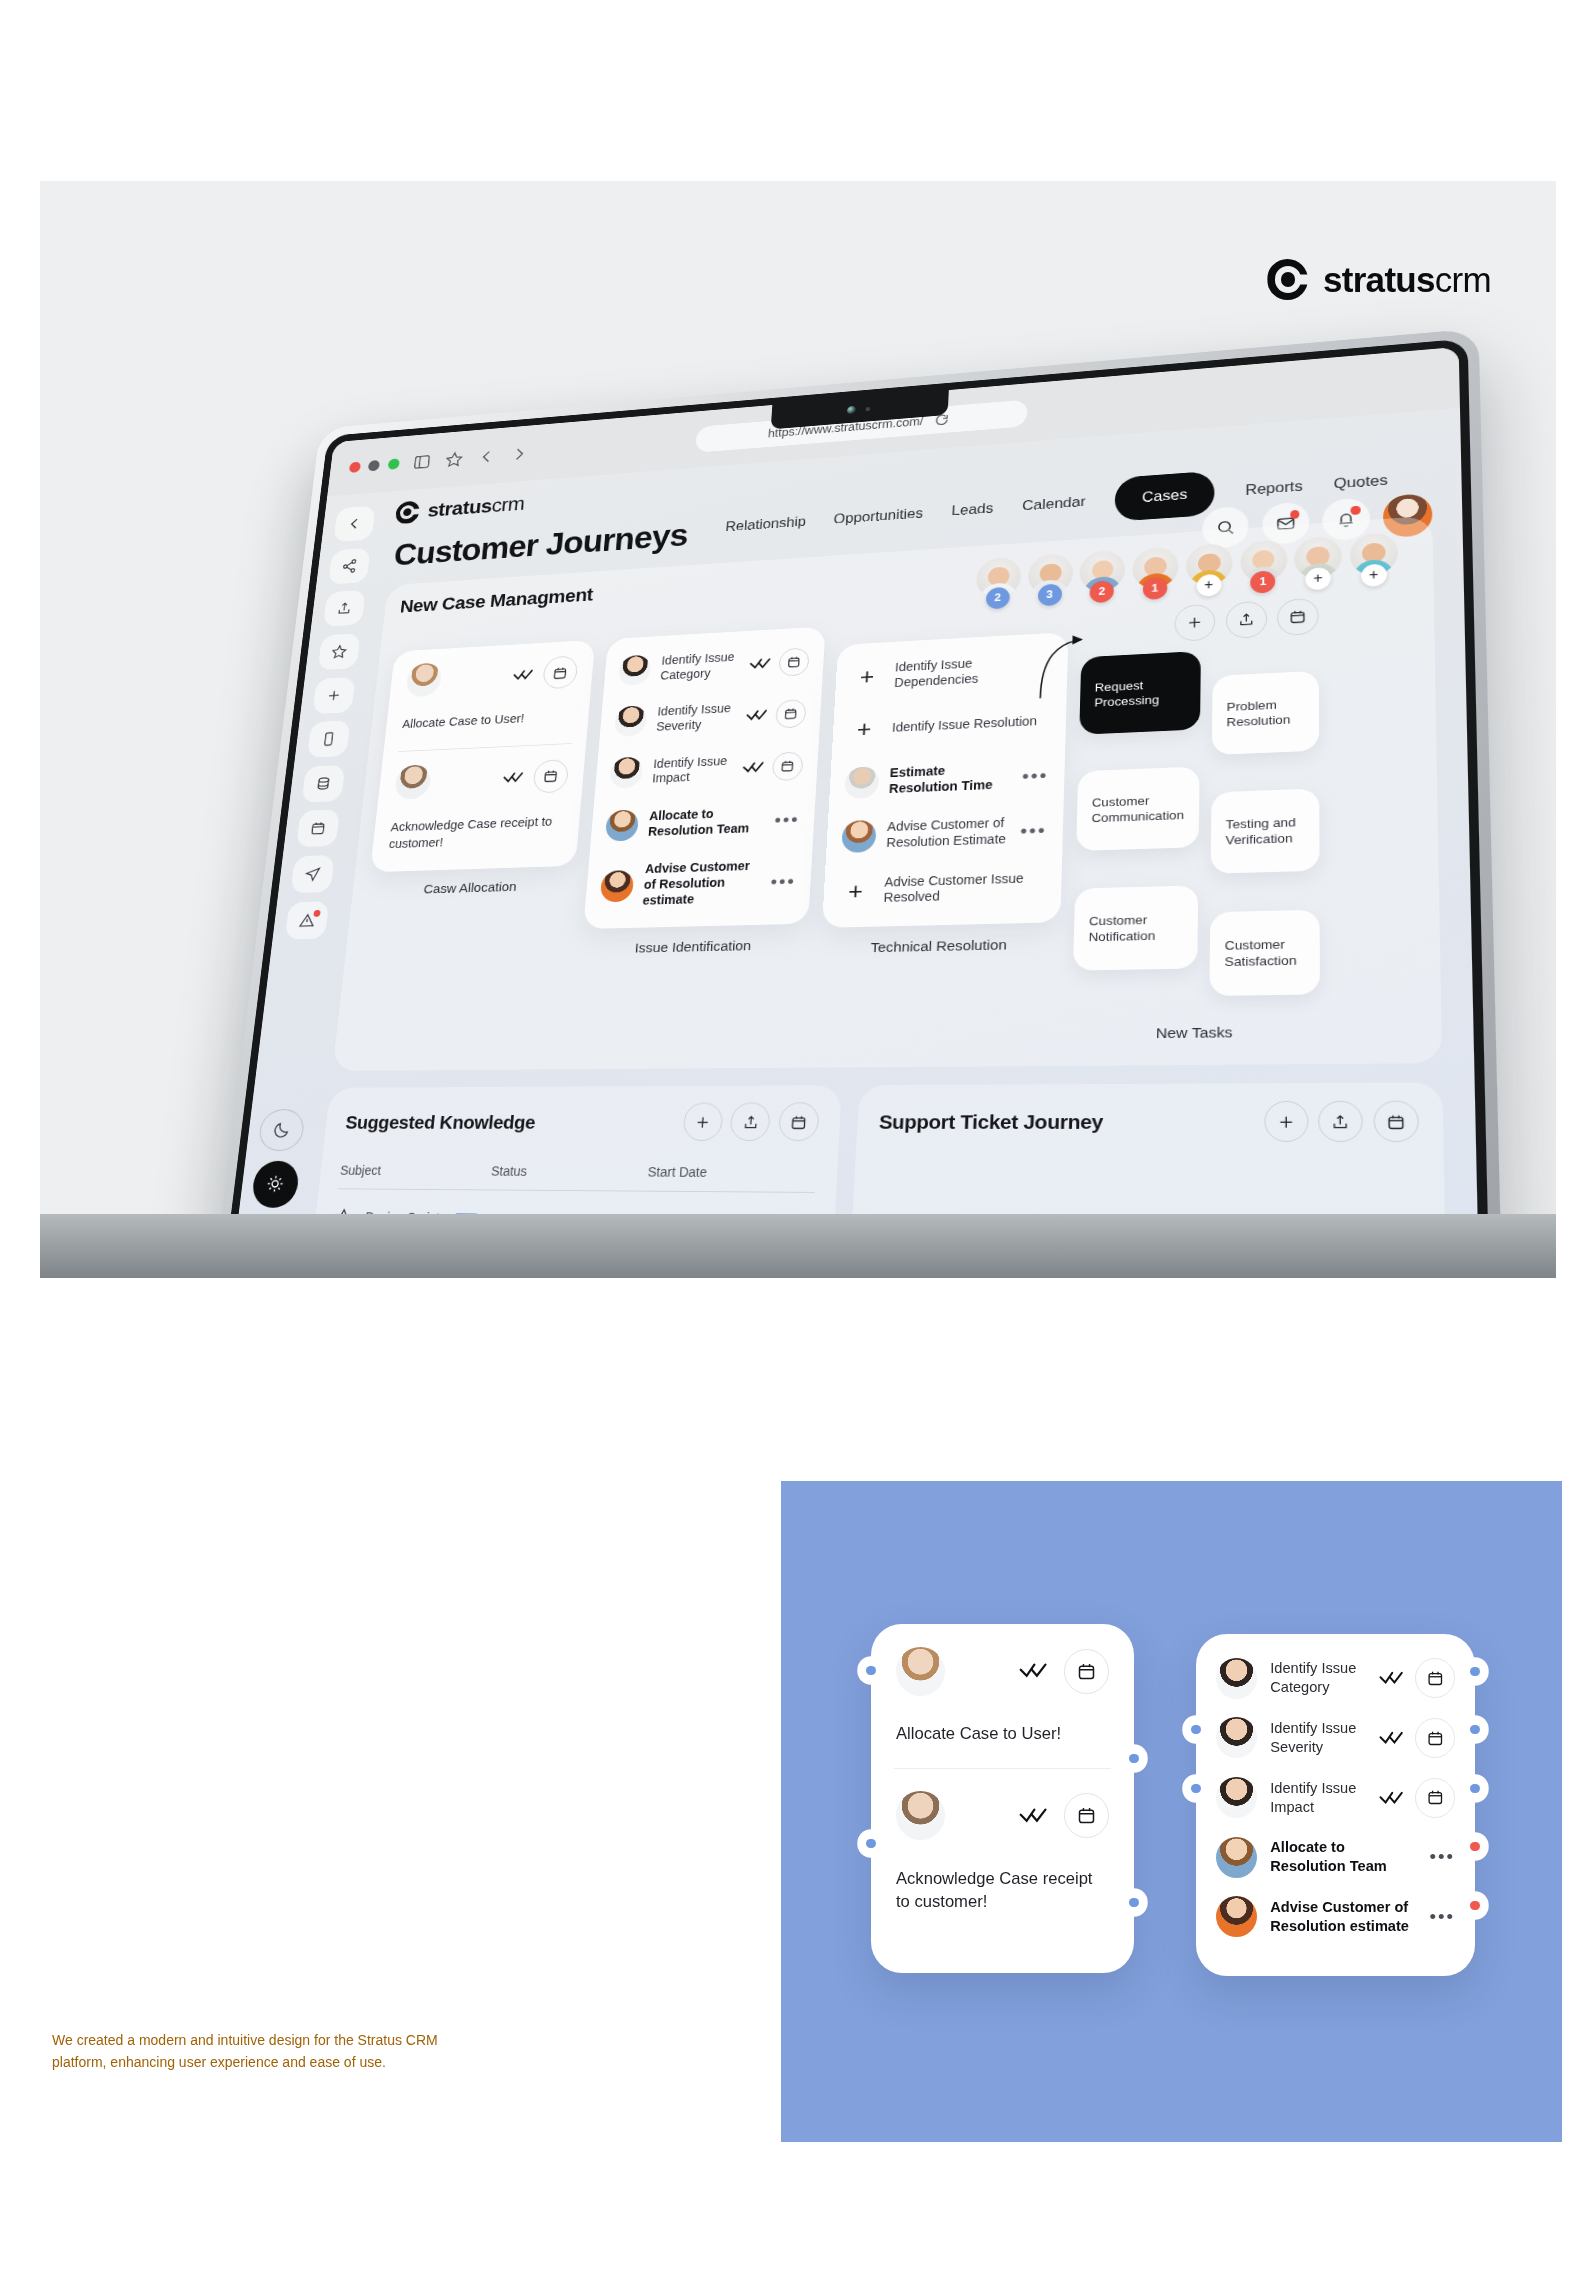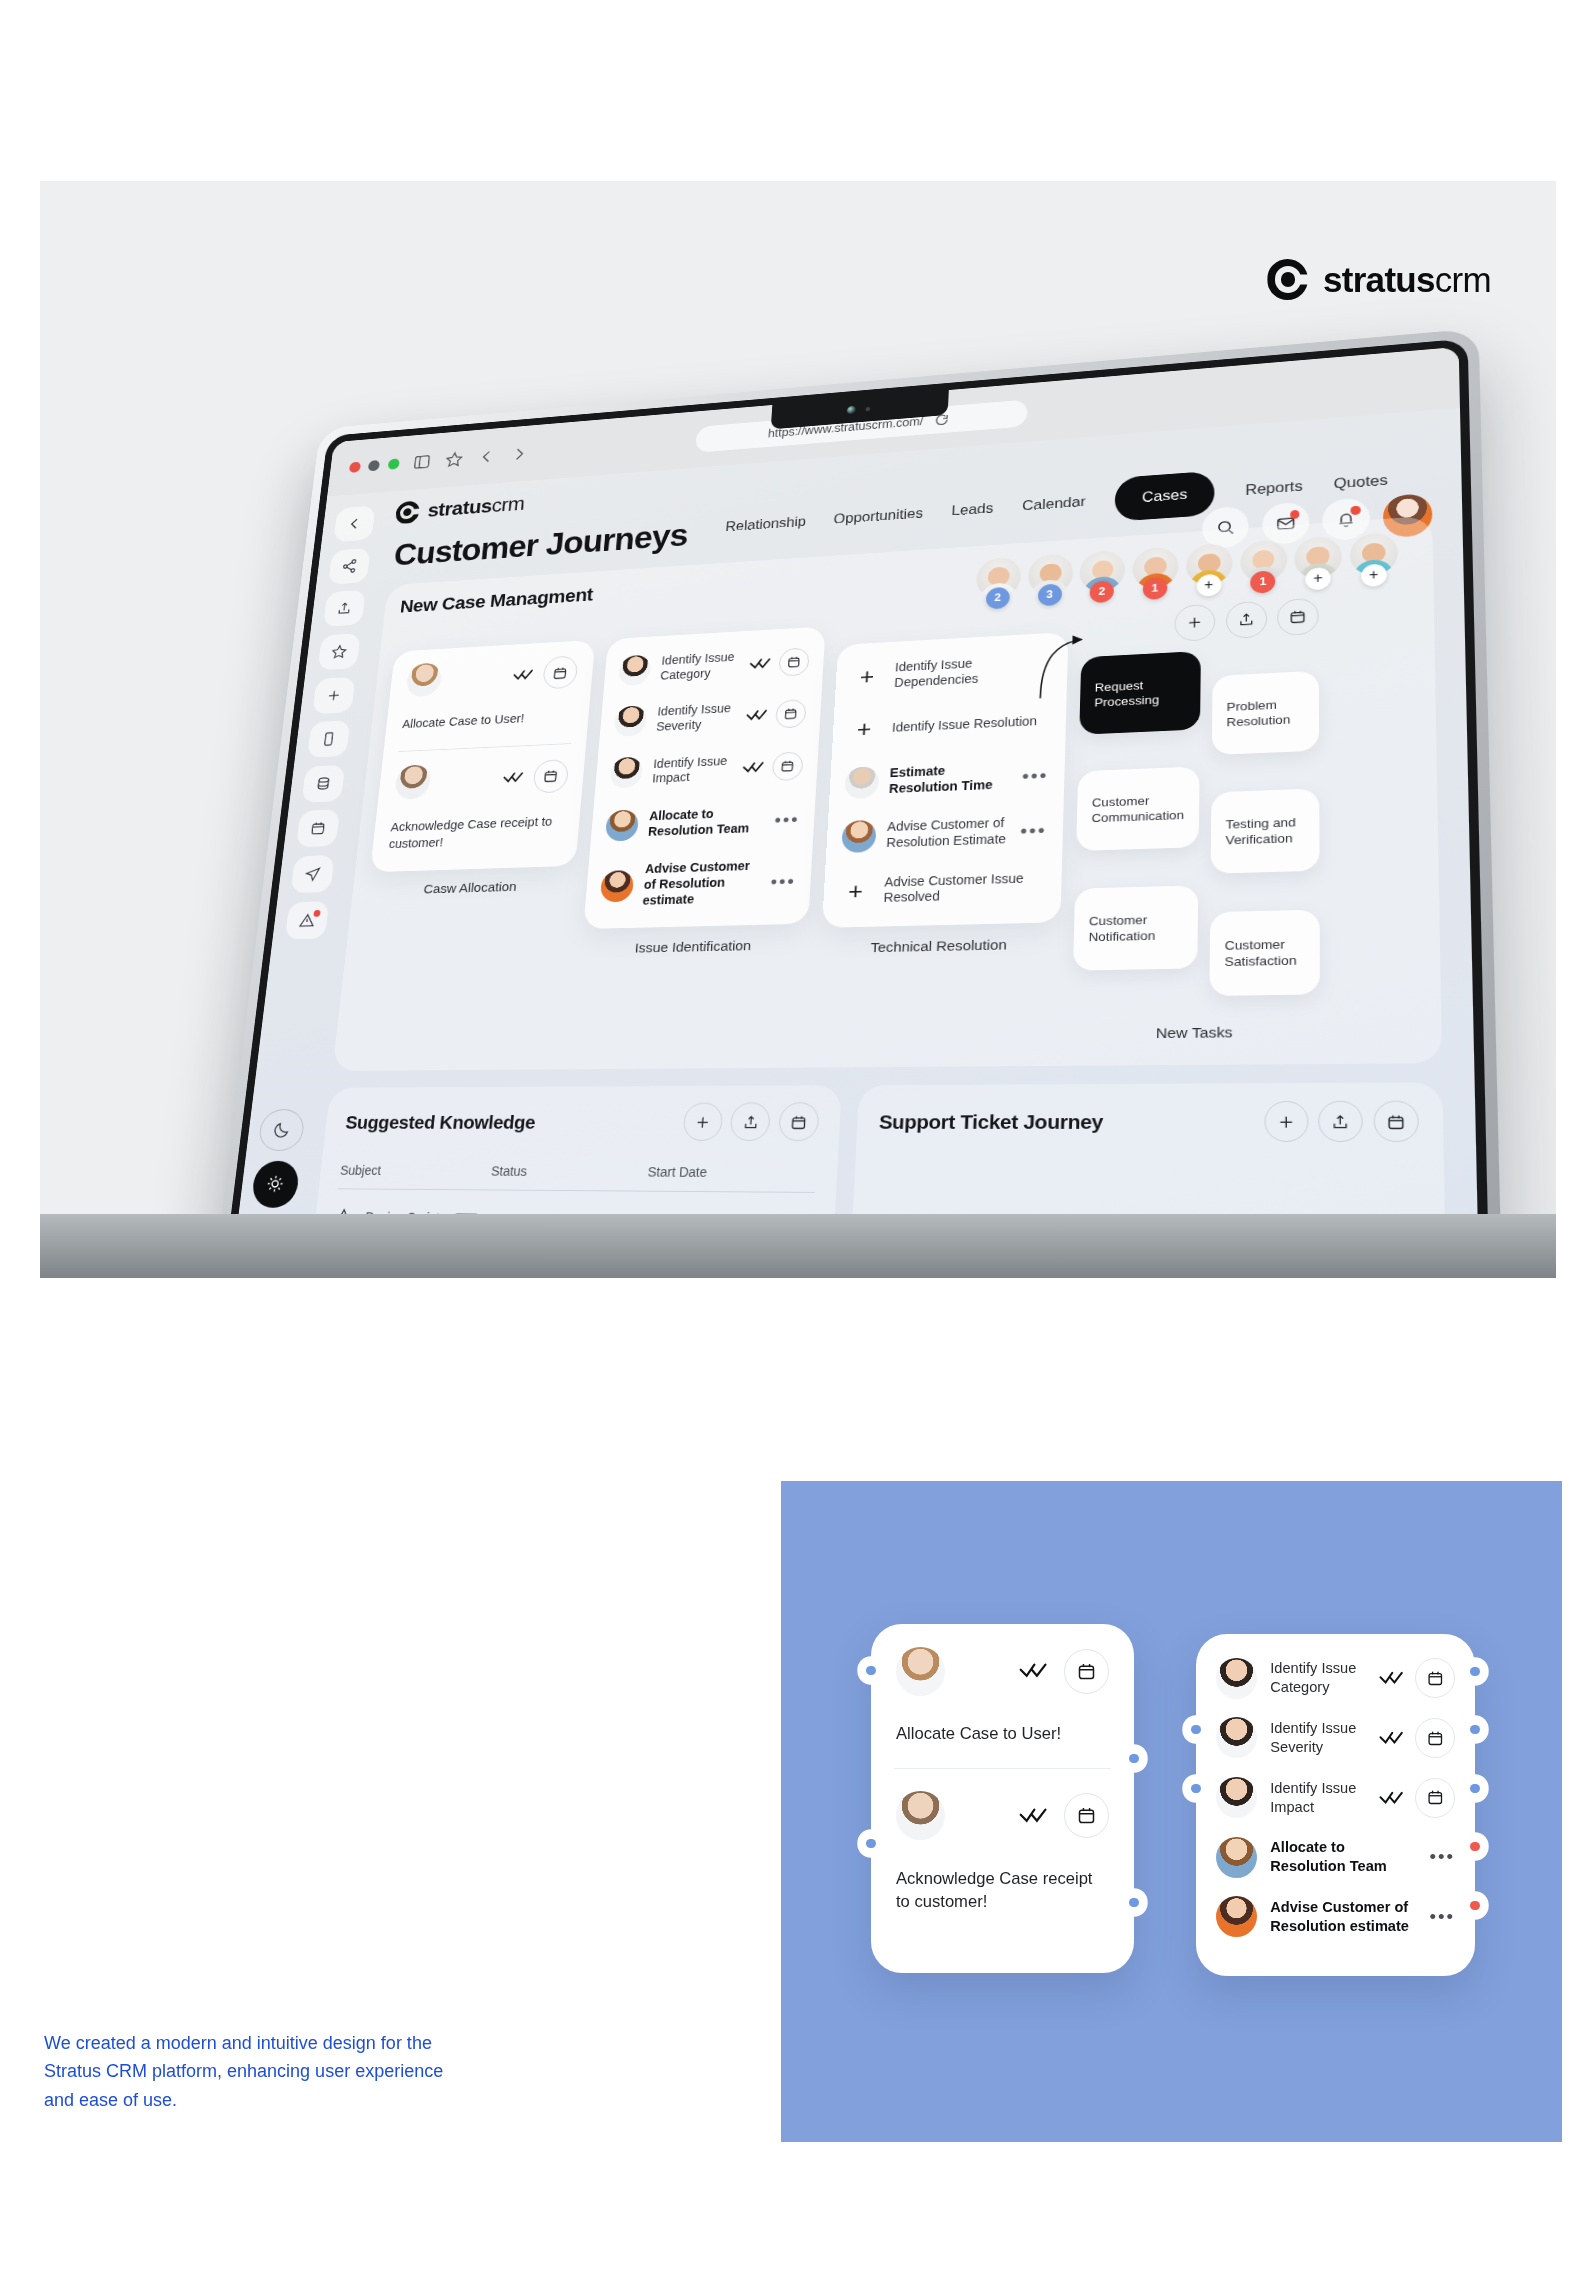--- a/index.html
+++ b/index.html
@@ -329,22 +329,22 @@
     display: flex; align-items: center; justify-content: center; }
   .dr-cal svg { width: 18.6px; height: 18.6px; color: #16181c; }
   .dr-dots { font-size: 18.6px; letter-spacing: 2px; color: #4a4d55; line-height: .4; }
 
   .port { position: absolute; width: 18.6px; height: 18.6px; border-radius: 50%; background: #fff;
     box-shadow: 0 0 0 4.7px #fff; }
   .port i { position: absolute; inset: 4.7px; border-radius: 50%; display: block; }
 
   
   .caption {
-    position: absolute; left: 44px; top: 2029px; width: 412px;
-    font-size: 18px; line-height: 1.58; color: #1d4ed8;
+    position: absolute; left: 52px; top: 2029px; width: 412px;
+    font-size: 14px; line-height: 1.58; color: #a16207;
   }
 
   
   .sk1 { background: #edc4a6; } .sk2 { background: #e9bb97; } .sk3 { background: #f0cdb0; }
 </style>
 </head>
 <body>
 
 <div class="hero">
 

